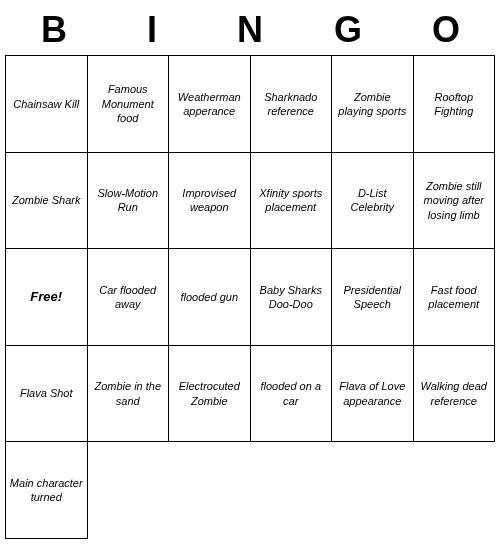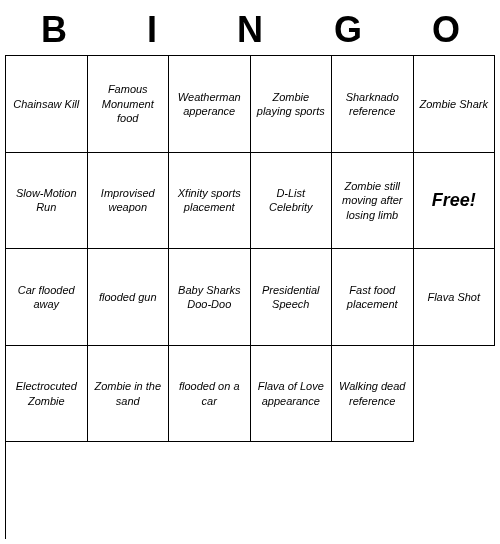--- a/index.html
+++ b/index.html
@@ -47,53 +47,55 @@
       display: flex;
       align-items: center;
       justify-content: center;
       text-align: center;
       font-size: 11px;
       padding: 3px;
       line-height: 1.3;
       min-height: 0;
     }
     .bingo-cell.free {
-      font-size: 18px;
+      font-size: 13px;
       font-weight: bold;
     }
   </style>
 </head>
 <body>
 
 <div class="bingo-container">
   <div class="bingo-header">
     <div class="bingo-header-cell">B</div>
     <div class="bingo-header-cell">I</div>
     <div class="bingo-header-cell">N</div>
     <div class="bingo-header-cell">G</div>
     <div class="bingo-header-cell">O</div>
   </div>
   <div class="bingo-grid" id="grid">
   <div class="bingo-cell">Chainsaw Kill</div>
       <div class="bingo-cell">Famous Monument food</div>
       <div class="bingo-cell">Weatherman apperance</div>
+      <div class="bingo-cell">Sharknado reference</div>
       <div class="bingo-cell">Zombie playing sports</div>
-      <div class="bingo-cell">Sharknado reference</div>
+      <div class="bingo-cell">Rooftop Fighting</div>
       <div class="bingo-cell">Zombie Shark</div>
       <div class="bingo-cell">Slow-Motion Run</div>
       <div class="bingo-cell">Improvised weapon</div>
       <div class="bingo-cell">Xfinity sports placement</div>
       <div class="bingo-cell">D-List Celebrity</div>
       <div class="bingo-cell">Zombie still moving after losing limb</div>
       <div class="bingo-cell free">Free!</div>
       <div class="bingo-cell">Car flooded away</div>
       <div class="bingo-cell">flooded gun</div>
       <div class="bingo-cell">Baby Sharks Doo-Doo</div>
       <div class="bingo-cell">Presidential Speech</div>
       <div class="bingo-cell">Fast food placement</div>
       <div class="bingo-cell">Flava Shot</div>
+      <div class="bingo-cell">Zombie in the sand</div>
       <div class="bingo-cell">Electrocuted Zombie</div>
-      <div class="bingo-cell">Zombie in the sand</div>
       <div class="bingo-cell">flooded on a car</div>
       <div class="bingo-cell">Flava of Love appearance</div>
       <div class="bingo-cell">Walking dead reference</div>
+      <div class="bingo-cell">Main character turned</div>
     </div>
 </div>
 
 </body></html>

